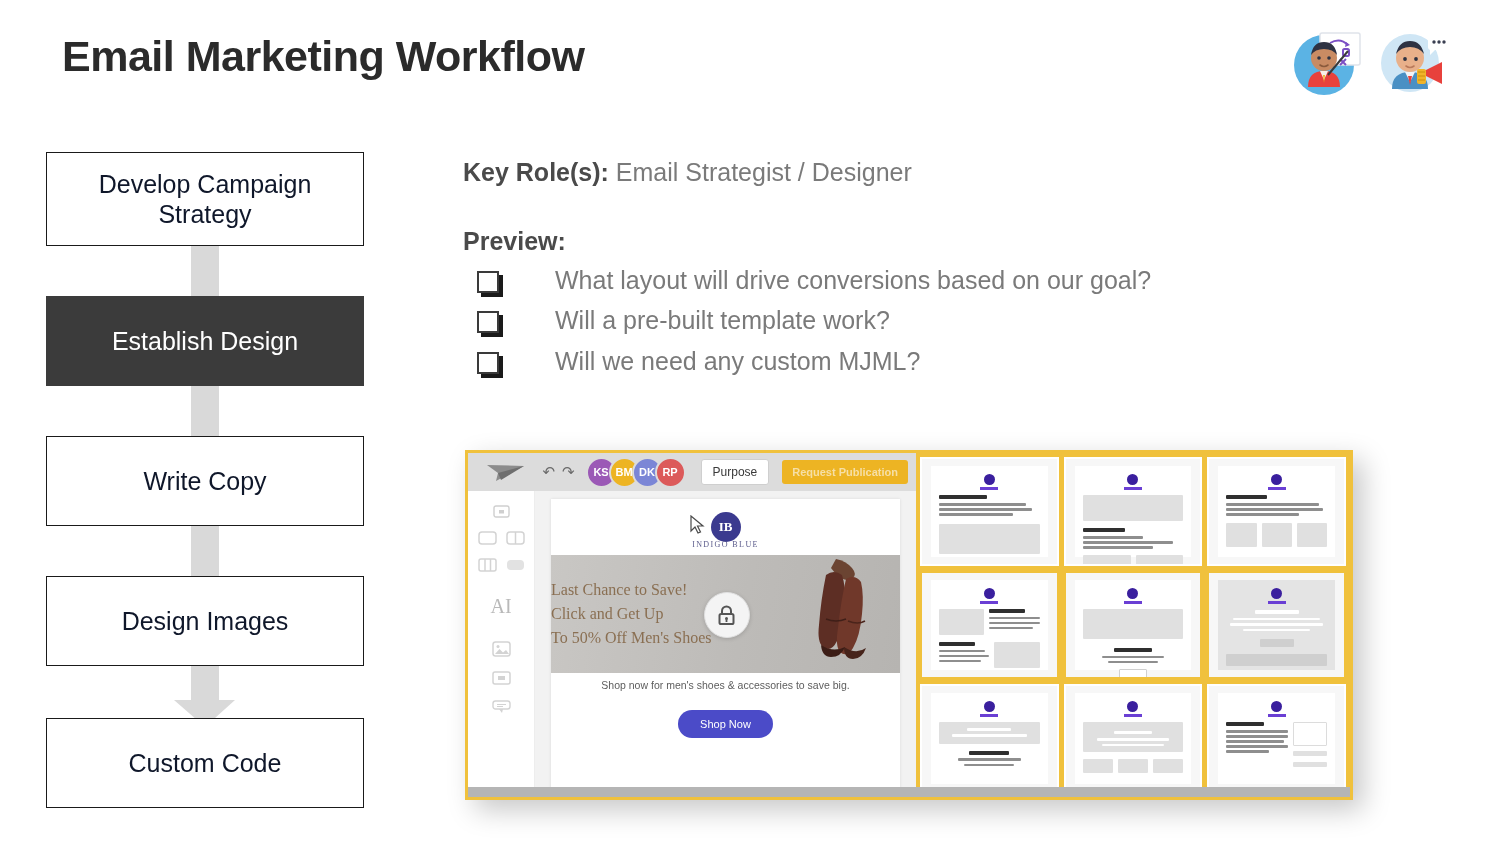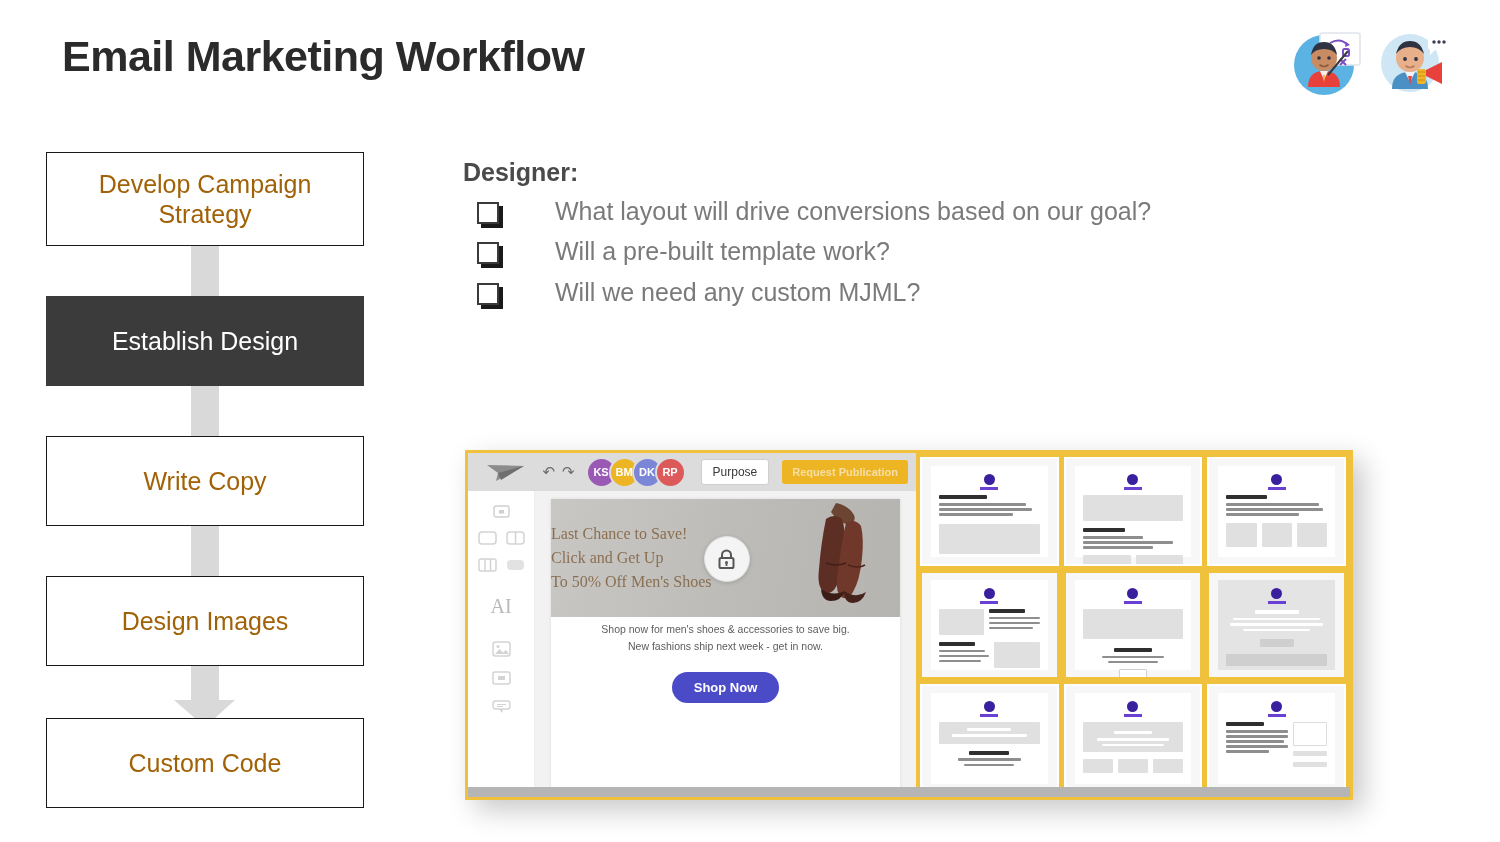--- a/index.html
+++ b/index.html
@@ -31,21 +31,21 @@
     position:absolute; left:50%; transform:translateX(-50%);
     width:28px; background:#d9d9d9;
   }
   .flow-box{
     position:relative; z-index:2;
     box-sizing:border-box;
     border:1.6px solid #1a1a1a;
     background:#ffffff;
     display:flex; align-items:center; justify-content:center;
     text-align:center;
-    font-size:25px; color:#a16207;
+    font-size:25px; color:#0f172a;
     line-height:1.22;
     padding:6px 10px;
   }
   .flow-box.active{
     background:#3b3b3b; border-color:#3b3b3b; color:#ffffff;
   }
   .flow-arrow{
     position:absolute; left:50%; transform:translateX(-50%);
     z-index:1;
   }
@@ -152,21 +152,21 @@
     display:flex;align-items:center;justify-content:center;
     box-shadow:0 1px 4px rgba(0,0,0,.16);
   }
   .email-body{ flex:1; padding:4px 22px 0 22px; text-align:center; }
   .email-body p{
     margin:0; font-size:10.5px; color:#5d5d5d; line-height:1.65;
   }
   .shop-btn{
     display:inline-block; margin-top:16px;
     background:#4b4bc8; color:#ffffff;
-    border-radius:16px; font-size:13px; font-weight:bold;
+    border-radius:16px; font-size:11px; font-weight:normal;
     padding:8px 22px;
   }
   
   .gallery{
     flex:1; background:#f0c13c;
     display:grid; grid-template-columns:repeat(3,1fr);
     grid-template-rows:repeat(3,1fr);
     gap:5px; padding:4px;
   }
   .tpl{
@@ -251,21 +251,25 @@
   <div class="flow-box active" style="height:90px;">Establish Design</div>
   <div style="height:50px;"></div>
   <div class="flow-box" style="height:90px;">Write Copy</div>
   <div style="height:50px;"></div>
   <div class="flow-box" style="height:90px;">Design Images</div>
   <div style="height:52px;"></div>
   <div class="flow-box" style="height:90px;">Custom Code</div>
 </div>
 
 <div id="content">
-  <div class="purpose-label">Designer:</div>
+  <div class="kv-line">
+    <b>Key Role(s):</b>
+    <span>Email Strategist / Designer</span>
+  </div>
+  <div class="purpose-label">Preview:</div>
   <ul class="bullets">
     <li>
       <span class="bullet-box"></span>
       <span>What layout will drive conversions based on our goal?</span>
     </li>
     <li>
       <span class="bullet-box"></span>
       <span>Will a pre-built template work?</span>
     </li>
     <li>
@@ -354,20 +358,29 @@
               <rect x="1" y="2" width="17" height="8" rx="2.5" fill="none" stroke="#d3d3d3" stroke-width="1.4"></rect>
               <path d="M7 10 l3 4 1 -4z" fill="#d3d3d3"></path>
               <path d="M5 5.5 h9 M5 7.5 h6" stroke="#d3d3d3" stroke-width="1.2"></path>
             </svg>
         </div>
       </div>
 
       <div class="canvas">
         <div class="email">
 
+          <div class="email-head">
+            <div class="cursor-arrow">
+              <svg width="15" height="19" viewBox="0 0 15 19">
+                  <path d="M1 1 L1 16 L5 12 L8 18 L10.5 17 L7.5 11 L13 11z" fill="#fff" stroke="#4a4a4a" stroke-width="1.2"></path>
+                </svg>
+            </div>
+            <div class="brand-mark">IB</div>
+            <div class="brand-name">INDIGO BLUE</div>
+          </div>
 
           <div class="hero">
             <div class="hero-copy">
               <div>Last Chance to Save!</div>
               <div>Click and Get Up</div>
               <div>To 50% Off Men's Shoes</div>
             </div>
             <div class="hero-shoes">
               <svg width="108" height="112" viewBox="0 0 108 112">
                 <path d="M62 0 q10 2 16 9 q5 6 1 10 q-5 4 -12 0 q-6 -4 -10 -10z" fill="#6b4432"></path>
@@ -384,21 +397,20 @@
                 <path d="M5 10 V7 a4.5 4.5 0 0 1 9 0 v3" fill="none" stroke="#555" stroke-width="2"></path>
                 <rect x="2.5" y="10" width="14" height="10" rx="1.6" fill="none" stroke="#555" stroke-width="2"></rect>
                 <circle cx="9.5" cy="14.5" r="1.5" fill="#555"></circle>
                 <path d="M9.5 15.5 v2.5" stroke="#555" stroke-width="1.8"></path>
               </svg>
             </div>
           </div>
 
           <div class="email-body">
             <p>Shop now for men's shoes &amp; accessories to save big.</p>
-            <p>New fashions ship next week - get in now.</p>
             <div class="shop-btn">Shop Now</div>
           </div>
 
         </div>
       </div>
     </div>
   </div>
 
   <div class="gallery">
 

